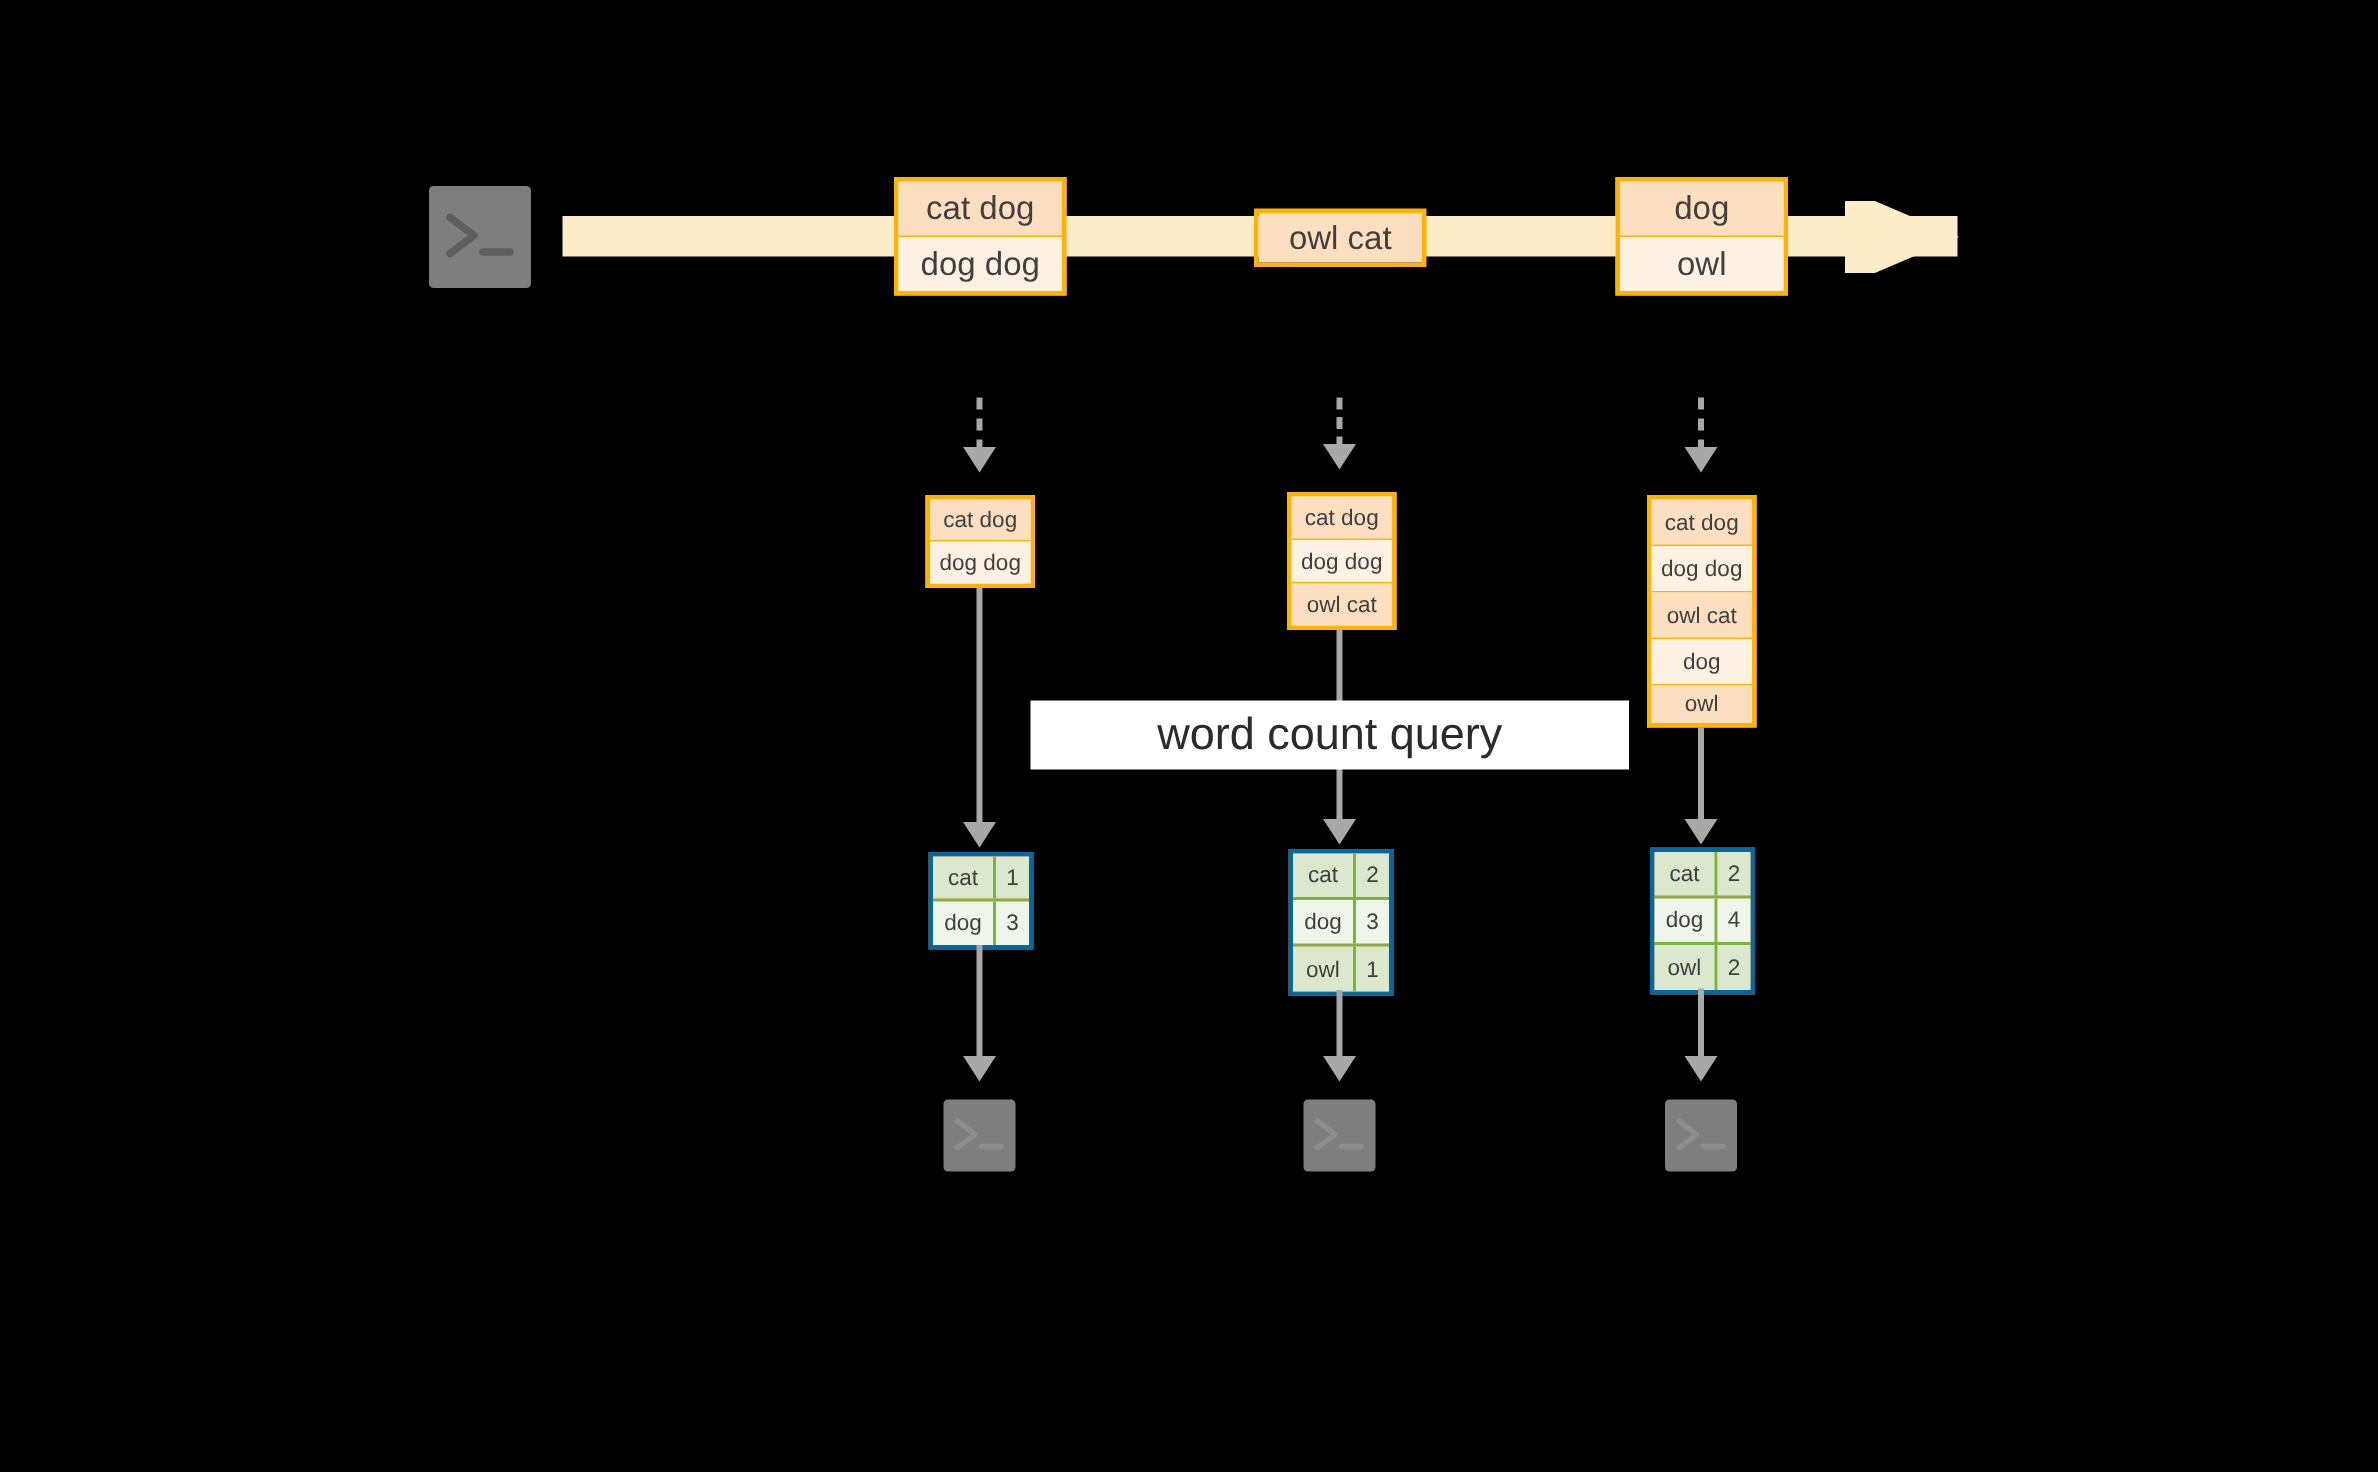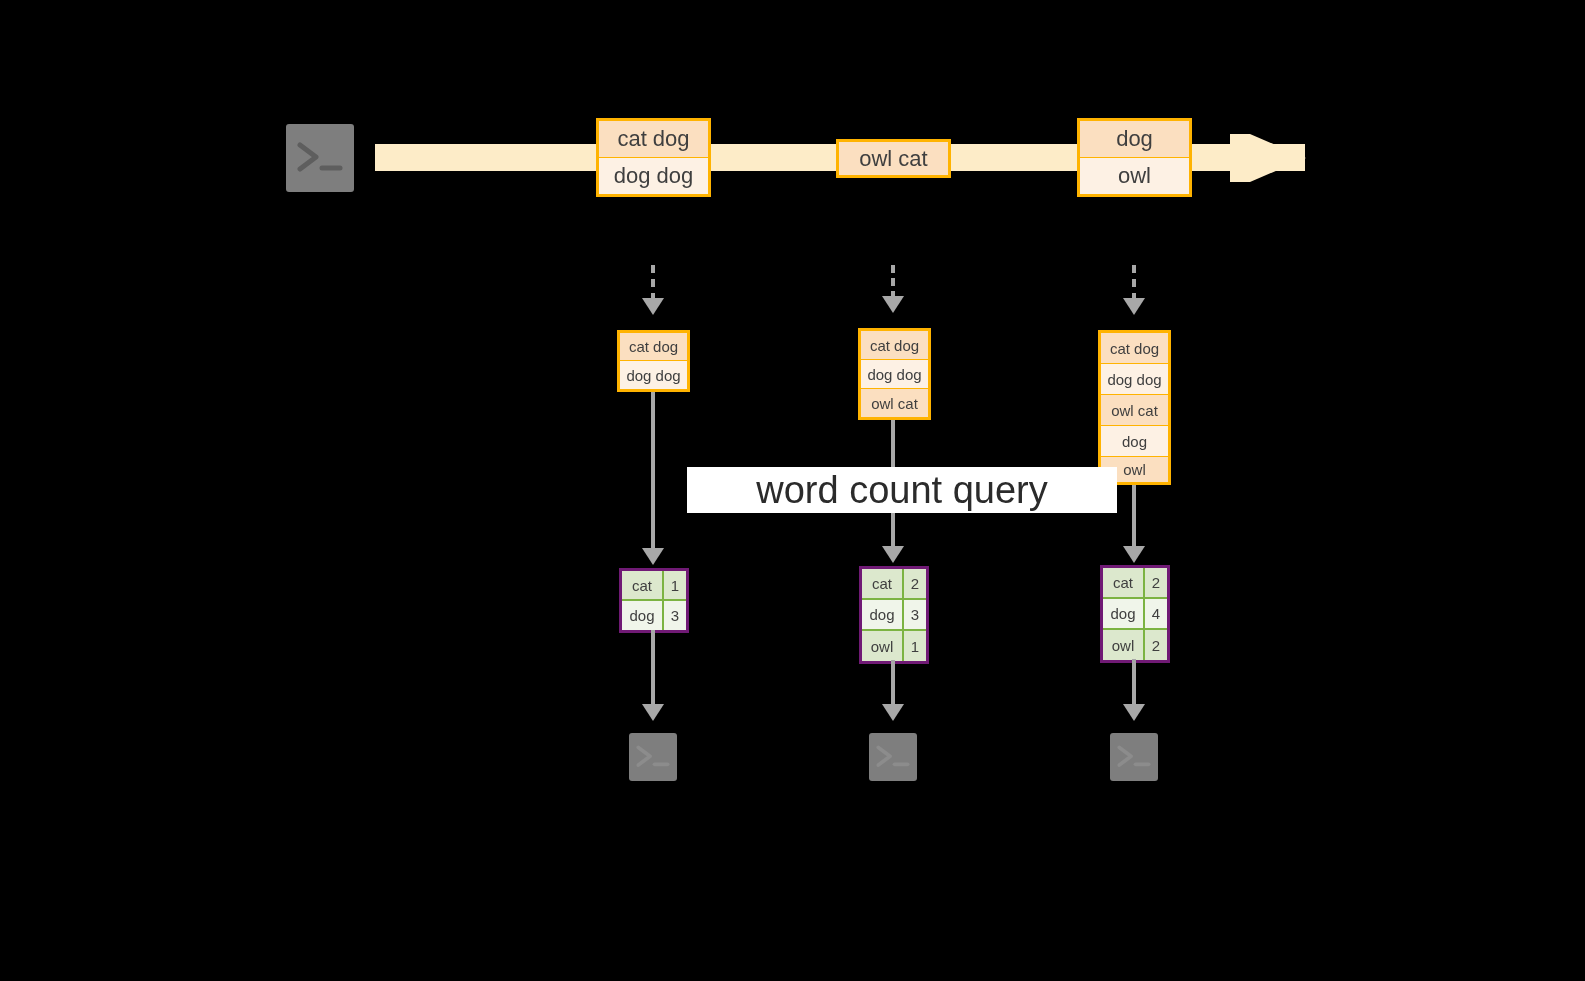--- a/index.html
+++ b/index.html
@@ -27,21 +27,21 @@
   .obox{position:absolute;box-sizing:border-box;border:3px solid #FFB300;
         background:#FDF3E7;}
   .obox .cell{box-sizing:border-box;display:flex;align-items:center;
         justify-content:center;border-bottom:1px solid #FFB300;
         color:#3f3f3f;white-space:nowrap;}
   .obox .cell:last-child{border-bottom:none;}
   .cell.dark{background:#FBDFC0;}
   .cell.light{background:#FDF1E4;}
 
   
-  .gtable{position:absolute;box-sizing:border-box;border:3px solid #701a75;
+  .gtable{position:absolute;box-sizing:border-box;border:3px solid #0369a1;
         background:#f97316;border-collapse:separate;}
   .gtable .row{display:flex;border-bottom:2px solid #7CB342;box-sizing:border-box;}
   .gtable .row:last-child{border-bottom:none;}
   .gtable .k,.gtable .v{box-sizing:border-box;display:flex;align-items:center;
         justify-content:center;color:#3f3f3f;white-space:nowrap;}
   .gtable .k{border-right:2px solid #7CB342;}
   .row.dark .k,.row.dark .v{background:#DCE8CD;}
   .row.light .k,.row.light .v{background:#F0F5EA;}
 
   
@@ -198,15 +198,15 @@
   <div class="term" style="left:1103px;top:716px;width:62px;height:62px;border-width:7px;border-radius:10px;">
     <div class="hatch" style="left:-7px;top:-7px;right:-7px;bottom:-7px;"></div>
     <div class="glyph">
       <svg width="44" height="32" viewBox="0 0 60 42">
         <path d="M10 8 L26 20 L10 32" fill="none" stroke="#8c8c8c" stroke-width="5" stroke-linecap="round" stroke-linejoin="round"></path>
         <path d="M32 31 L50 31" stroke="#8c8c8c" stroke-width="5" stroke-linecap="round"></path>
       </svg>
     </div>
   </div>
 
-  <div class="banner" style="left:687px;top:457px;width:430px;height:46px;font-size:38px;">word count query</div>
+  <div class="banner" style="left:687px;top:457px;width:399px;height:46px;font-size:30px;">word count query</div>
 
 </div>
 
 </body></html>

